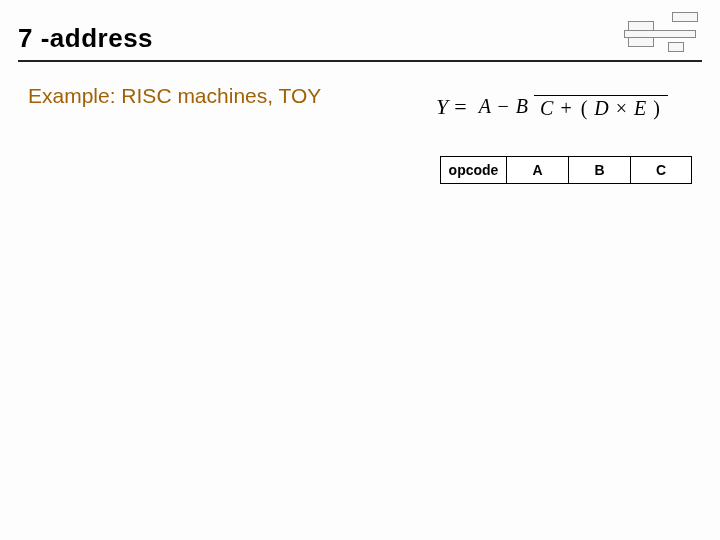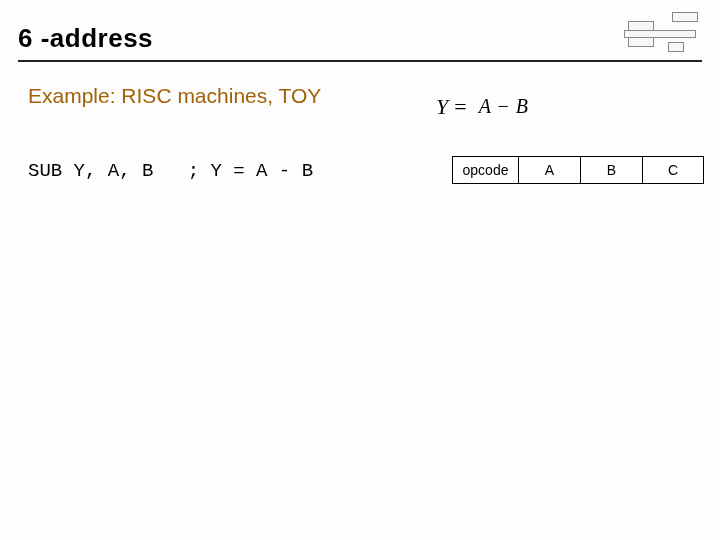--- a/index.html
+++ b/index.html
@@ -74,64 +74,73 @@
   }
   .fraction .num { padding: 0 6px 1px 6px; }
   .fraction .den {
     border-top: 1.5px solid #000;
     padding: 1px 6px 0 6px;
   }
   .fraction .sym { font-style: normal; padding: 0 2px; }
   .instr-boxes {
     position: absolute;
     top: 156px;
-    left: 452px;
+    left: 440px;
     display: flex;
+    font-weight: bold;
   }
   .instr-boxes .cell {
     border: 1px solid #000;
     background: #fff;
     font-family: Arial, Helvetica, sans-serif;
     font-size: 14px;
     text-align: center;
     padding: 5px 0;
   }
   .instr-boxes .opcode { width: 66px; border-right: none; }
   .instr-boxes .op { width: 62px; border-right: none; }
   .instr-boxes .op:last-child { border-right: 1px solid #000; }
 </style>
 </head>
 <body>
 
 <div class="title-row">
-  <div class="title">6 -address</div>
+  <div class="title">7 -address</div>
   <div class="diagram-icon">
     <div class="box" style="left:48px; top:0; width:26px; height:10px;"></div>
     <div class="box" style="left:4px; top:9px; width:26px; height:10px;"></div>
     <div class="box" style="left:0px; top:18px; width:72px; height:8px;"></div>
     <div class="box" style="left:4px; top:25px; width:26px; height:10px;"></div>
     <div class="box" style="left:44px; top:30px; width:16px; height:10px;"></div>
   </div>
 </div>
 <div class="hr"></div>
 
 <div class="example">Example: RISC machines, TOY</div>
 
 <div class="code-block">
-<span class="row">SUB Y, A, B   ; Y = A - B</span>
 </div>
 
 <div class="formula">
   <span>Y</span>
   <span style="font-style:normal;">=</span>
   <span class="fraction">
     <span class="num">
       <span>A</span>
       <span class="sym">−</span>
       <span>B</span>
+    </span>
+    <span class="den">
+      <span>C</span>
+      <span class="sym">+</span>
+      <span class="sym">(</span>
+      <span>D</span>
+      <span class="sym">×</span>
+      <span>E</span>
+      <span class="sym">)</span>
     </span>
   </span>
 </div>
 
 <div class="instr-boxes">
   <div class="cell opcode">opcode</div>
   <div class="cell op">A</div>
   <div class="cell op">B</div>
   <div class="cell op">C</div>
 </div>

